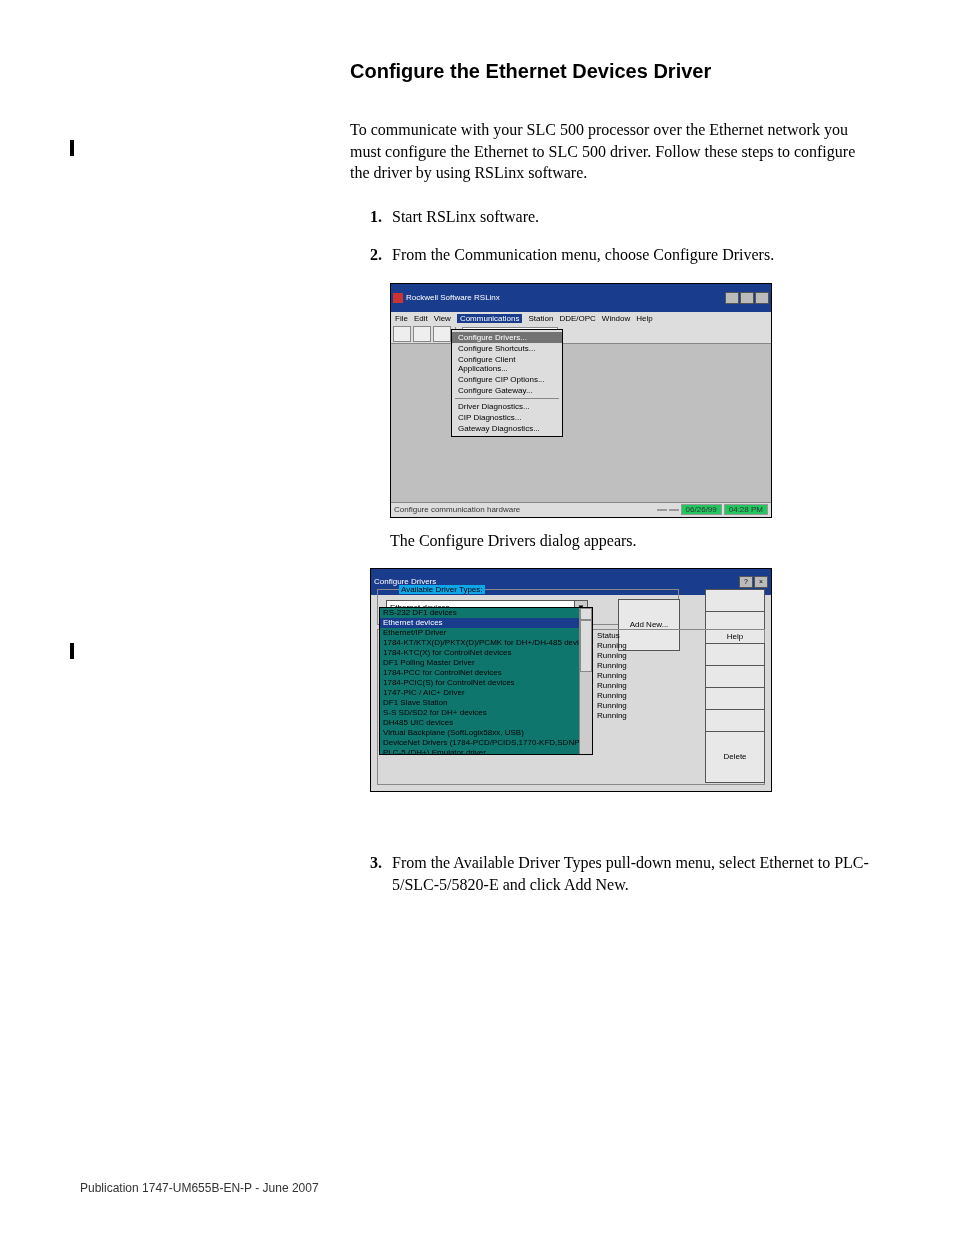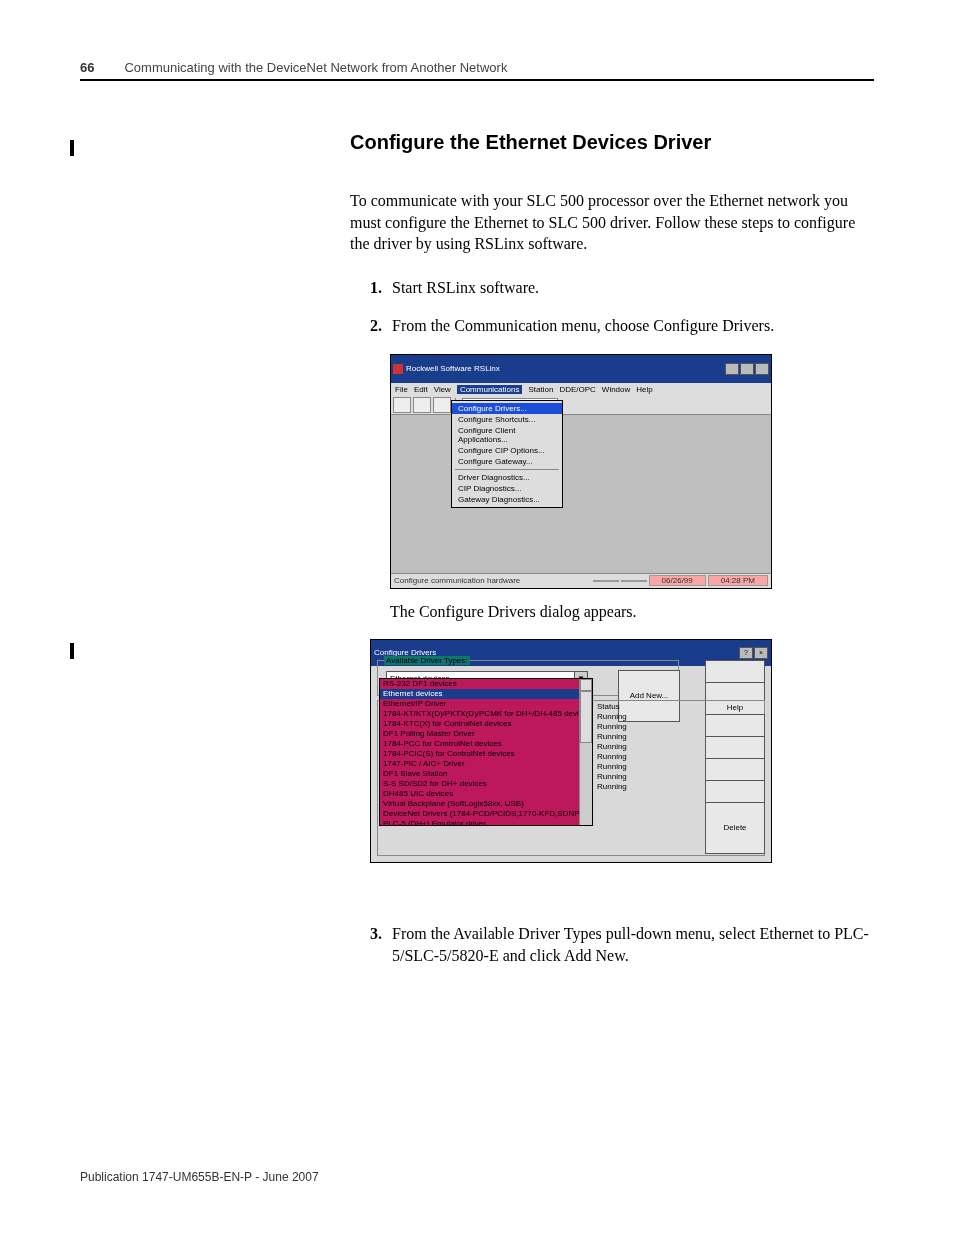--- a/index.html
+++ b/index.html
@@ -95,83 +95,79 @@
   .s1-tool{height:18px;background:#ddd;display:flex;align-items:center;gap:2px;padding:0 2px;border-bottom:1px solid #888;}
   .s1-tool .tb{width:16px;height:14px;border:1px solid #888;background:#eee;}
   .s1-tool .sep{width:1px;height:14px;background:#888;margin:0 2px;}
   .s1-tool .field{flex:0 0 90px;height:12px;background:#fff;border:1px solid #888;margin-left:2px;font-size:7px;padding:0 2px;line-height:12px;color:#444;}
   .s1-drop{
     position:absolute;left:60px;top:45px;width:110px;
     background:#ddd;border:1px solid #000;
     padding:2px 0;
   }
   .s1-drop .mi{padding:1px 6px;color:#000;}
-  .s1-drop .mi.hi{background:#1d4ed8;color:#fff;}
+  .s1-drop .mi.hi{background:#737373;color:#fff;}
   .s1-drop .msep{height:1px;background:#888;margin:2px 3px;}
   .s1-status{
     position:absolute;left:0;right:0;bottom:0;height:14px;
     background:#ddd;border-top:1px solid #888;
     display:flex;align-items:center;padding:0 3px;color:#333;
   }
   .s1-status .sp{flex:1;}
-  .s1-status .cell{border:1px solid #999;background:#fca5a5;padding:0 12px;margin-left:2px;}
+  .s1-status .cell{border:1px solid #999;background:#22c55e;padding:0 4px;margin-left:2px;}
 
   
   .shot2{
     width:400px;height:222px;margin-left:20px;
     background:#d9d9d9;border:1px solid #000;
     position:relative;font-family:Tahoma,Arial,sans-serif;font-size:8px;
   }
   .s2-title{height:26px;background:#1a3c8c;color:#fff;display:flex;align-items:center;padding:0 3px;}
   .s2-title .spacer{flex:1;}
   .s2-title .btn{width:12px;height:10px;background:#bbb;border:1px solid #555;margin-left:1px;display:flex;align-items:center;justify-content:center;color:#000;font-size:7px;}
   .s2-body{position:absolute;top:14px;left:0;right:0;bottom:0;}
   .s2-group1{position:absolute;left:6px;top:6px;width:300px;height:34px;border:1px solid #888;}
-  .s2-group1 .lbl{position:absolute;left:6px;top:-5px;background:#0f766e;padding:0 2px;}
+  .s2-group1 .lbl{position:absolute;left:21px;top:-5px;background:#0ea5e9;padding:0 2px;}
   .s2-combo{
     position:absolute;left:8px;top:10px;width:200px;height:14px;
     background:#fff;border:1px solid #555;display:flex;align-items:center;
   }
   .s2-combo .txt{flex:1;padding:0 3px;}
   .s2-combo .arr{width:12px;height:100%;background:#ccc;border-left:1px solid #555;display:flex;align-items:center;justify-content:center;}
   .s2-btn{
     background:#e8e8e8;border:1px solid #555;height:16px;
     display:flex;align-items:center;justify-content:center;padding:17px 6px;
     position:absolute;font-size:8px;
   }
   .s2-droplist{
     position:absolute;left:8px;top:24px;width:212px;height:146px;
-    background:#be185d;border:1px solid #000;overflow:hidden;
+    background:#0f766e;border:1px solid #000;overflow:hidden;
   }
   .s2-droplist .opt{padding:0 3px;line-height:10px;height:10px;white-space:nowrap;overflow:hidden;}
   .s2-droplist .opt.hi{background:#1a3c8c;color:#fff;}
   .s2-scroll{position:absolute;right:0;top:0;bottom:0;width:12px;background:#ccc;border-left:1px solid #888;}
   .s2-scroll .sb{width:10px;height:10px;background:#ddd;border:1px solid #888;margin:0;}
   .s2-scroll .thumb{width:10px;height:50px;background:#ddd;border:1px solid #888;margin-top:0;}
   .s2-group2{position:absolute;left:6px;top:46px;width:386px;height:154px;border:1px solid #888;}
   .s2-statcol{position:absolute;left:226px;top:58px;font-size:8px;line-height:10px;}
   .s2-stathead{position:absolute;left:226px;top:48px;}
 
   .footer {
     position: absolute;
     left: 80px;
-    bottom: 51px;
+    bottom: 40px;
     font-family: Arial, Helvetica, sans-serif;
     font-size: 12px;
     color: #333;
   }
 </style>
 </head>
 <body>
 
 <div class="page">
-  <div class="header-row">
-    <span class="page-number">66</span>
-    <span class="chapter-title">Communicating with the DeviceNet Network from Another Network</span>
-  </div>
 
   <div class="changebar" style="top:140px;height:16px;"></div>
   <div class="changebar" style="top:643px;height:16px;"></div>
 
   <div class="main-col">
     <h2 class="section-heading">Configure the Ethernet Devices Driver</h2>
 
     <p class="body-text">To communicate with your SLC 500 processor over the Ethernet network you must configure the Ethernet to SLC 500 driver. Follow these steps to configure the driver by using RSLinx software.</p>
 
     <ol class="steps">

